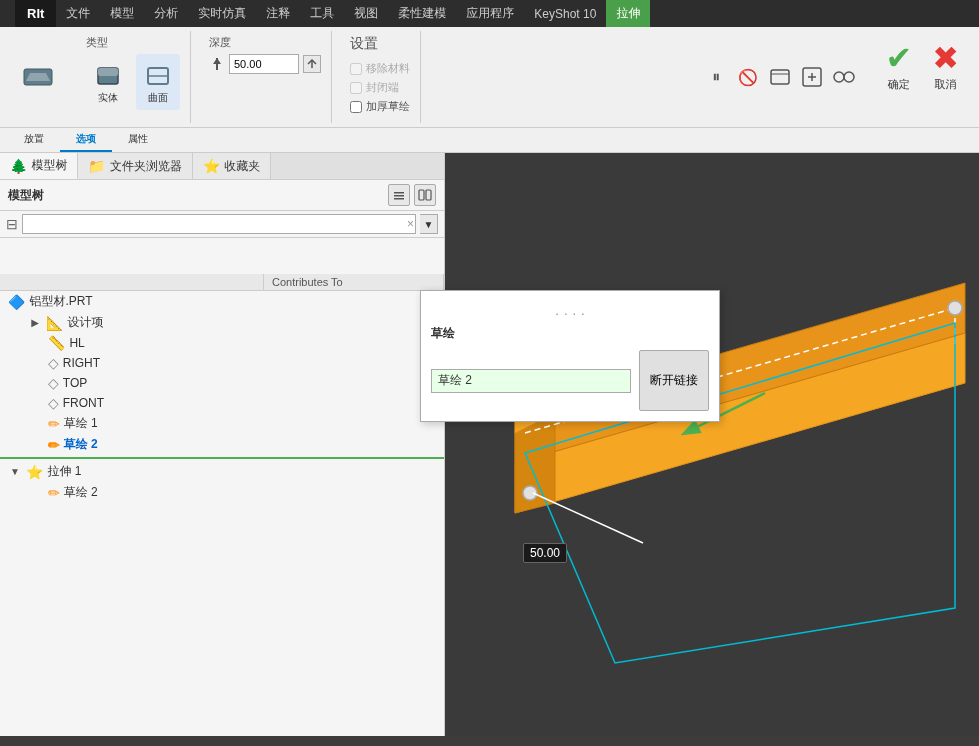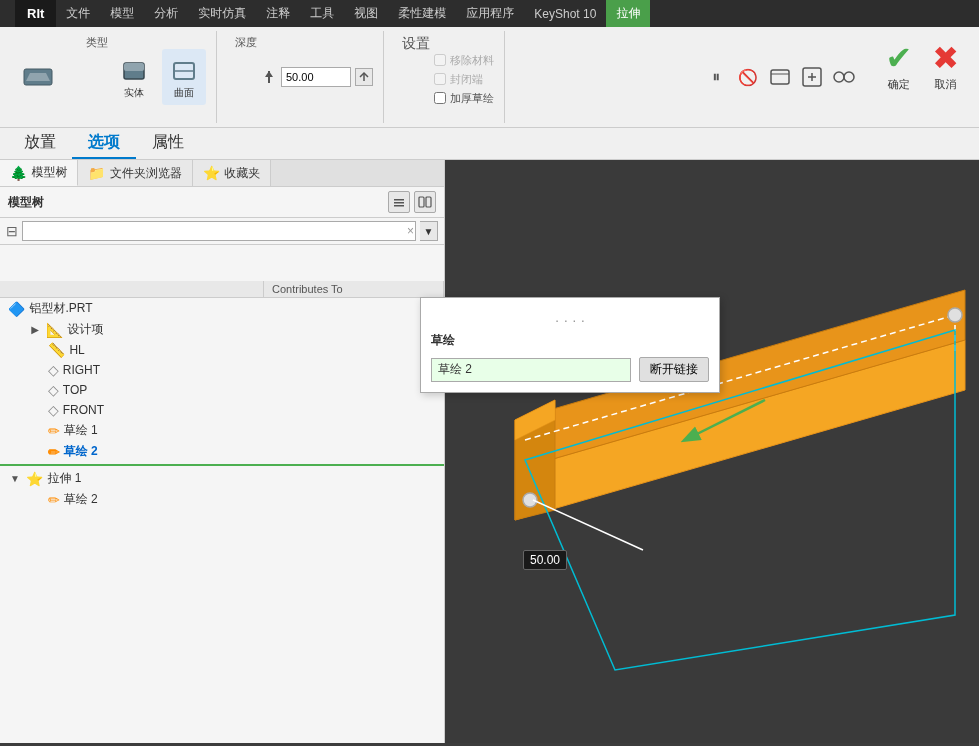--- a/index.html
+++ b/index.html
@@ -8,21 +8,21 @@
     
     .menu-bar { display: flex; background: #2d2d2d; height: 27px; align-items: center; padding-left: 15px; }
     .menu-item { color: #ccc; padding: 0 10px; height: 100%; display: flex; align-items: center; font-size: 12px; cursor: pointer; }
     .menu-item.highlight { background: #4a9f4a; color: white; }
     .menu-item.app-name { color: #fff; font-weight: bold; font-size: 13px; padding: 0 12px; background: #1a1a1a; }
 
     
     .ribbon { background: #f0f0f0; border-bottom: 1px solid #ccc; display: flex; flex-direction: column; }
     .ribbon-top { display: flex; align-items: stretch; padding: 4px 8px; gap: 8px; min-height: 100px; }
 
-    .ribbon-group { display: flex; flex-direction: row; align-items: center; border-right: 1px solid #ccc; padding: 4px 10px; gap: 4px; }
+    .ribbon-group { display: flex; flex-direction: column; align-items: center; border-right: 1px solid #ccc; padding: 4px 10px; gap: 4px; }
 
     .ribbon-group-inner { display: flex; gap: 6px; align-items: flex-start; }
 
     .tool-btn-large { display: flex; flex-direction: column; align-items: center; justify-content: center; width: 44px; height: 56px; cursor: pointer; border-radius: 3px; padding: 4px; }
     .tool-btn-large .icon-box { width: 32px; height: 32px; display: flex; align-items: center; justify-content: center; }
     .tool-btn-large .btn-label { font-size: 10px; color: #333; text-align: center; line-height: 1.2; }
 
     .depth-group { display: flex; flex-direction: column; gap: 4px; }
     .depth-row { display: flex; align-items: center; gap: 4px; }
     .depth-input { width: 70px; height: 20px; border: 1px solid #aaa; background: white; font-size: 11px; padding: 1px 4px; }
@@ -41,21 +41,21 @@
     .confirm-icon-green { color: #4caf50; font-size: 32px; }
     .confirm-icon-red { color: #e53935; font-size: 32px; }
 
     
     .pause-group { display: flex; align-items: center; gap: 6px; padding: 0 8px; }
     .pause-btn { width: 26px; height: 26px; cursor: pointer; display: flex; align-items: center; justify-content: center; font-size: 16px; color: #555; border-radius: 3px; }
     .pause-btn.disabled { color: #bbb; }
 
     
     .sub-tabs { display: flex; background: #f0f0f0; border-bottom: 1px solid #ccc; padding: 0 8px; }
-    .sub-tab { padding: 4px 16px; font-size: 16px; cursor: pointer; border-bottom: 2px solid transparent; color: #333; }
+    .sub-tab { padding: 4px 16px; font-size: 10px; cursor: pointer; border-bottom: 2px solid transparent; color: #333; }
     .sub-tab.active { border-bottom: 2px solid #007acc; color: #007acc; font-weight: bold; }
 
     
     .main-area { display: flex; height: calc(746px - 27px - 108px - 28px); }
 
     
     .left-panel { width: 445px; background: #f5f5f5; border-right: 1px solid #ccc; display: flex; flex-direction: column; }
 
     .panel-tabs { display: flex; background: #e0e0e0; border-bottom: 1px solid #ccc; }
     .panel-tab { display: flex; align-items: center; gap: 4px; padding: 4px 10px; font-size: 12px; cursor: pointer; border-right: 1px solid #ccc; background: #e8e8e8; }
@@ -85,21 +85,21 @@
     .tree-icon { font-size: 14px; }
     .tree-label { font-size: 12px; }
 
     .tree-separator { border-top: 2px solid #4caf50; margin: 2px 0; }
 
     
     .sketch-panel { position: absolute; top: 137px; left: 420px; width: 300px; background: white; border: 1px solid #aaa; box-shadow: 2px 2px 8px rgba(0,0,0,0.2); z-index: 10; padding: 10px; }
     .sketch-panel-title { font-size: 12px; font-weight: bold; color: #333; margin-bottom: 8px; }
     .sketch-row { display: flex; align-items: center; gap: 8px; }
     .sketch-input { flex: 1; height: 24px; border: 1px solid #aaa; background: #e8ffe8; padding: 2px 6px; font-size: 12px; color: #333; }
-    .sketch-disconnect-btn { padding: 3px 10px; background: #e0e0e0; border: 1px solid #aaa; cursor: pointer; font-size: 12px; border-radius: 2px; }
+    .sketch-disconnect-btn { padding: 21px 10px; background: #e0e0e0; border: 1px solid #aaa; cursor: pointer; font-size: 12px; border-radius: 2px; }
     .dots-row { display: flex; gap: 4px; justify-content: center; padding: 4px 0; color: #999; font-size: 14px; }
 
     
     .viewport { flex: 1; background: #3a3a3a; position: relative; overflow: hidden; }
 
     
     .viewport-svg { width: 100%; height: 100%; }
 
     
     .dim-label { position: absolute; background: #1a1a1a; color: white; border: 1px solid #666; padding: 2px 6px; font-size: 12px; border-radius: 2px; }

